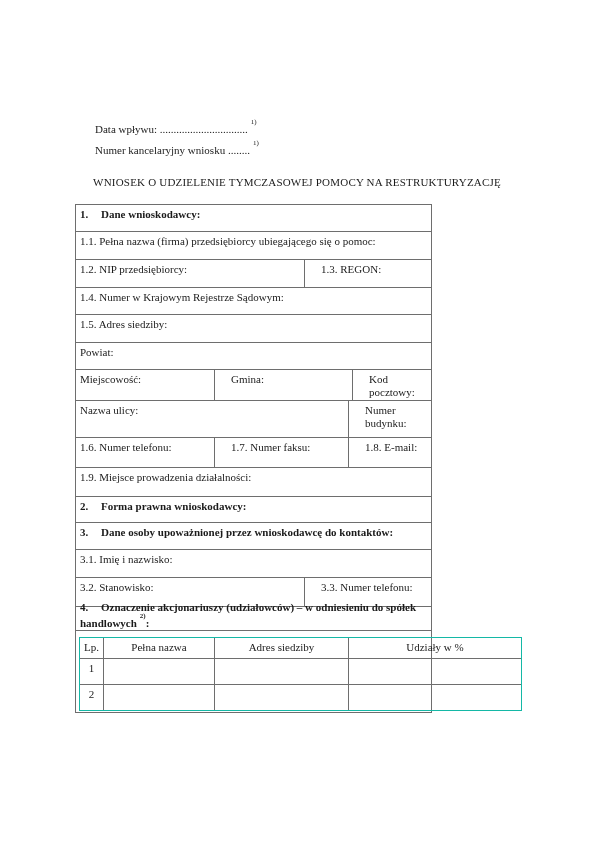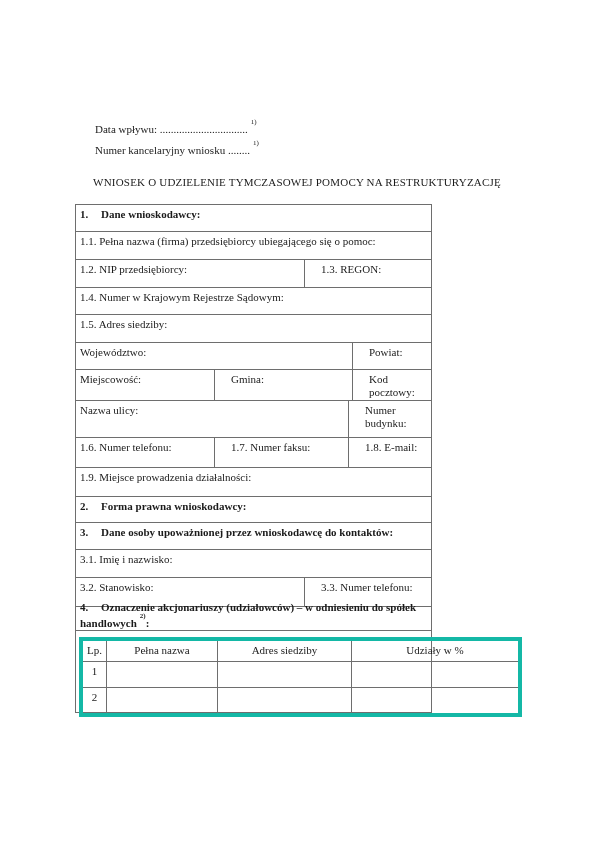--- a/index.html
+++ b/index.html
@@ -62,21 +62,21 @@
   .h29 { height: 29px; } .h30 { height: 30px; } .h31 { height: 31px; }
   .h37 { height: 37px; } .h24 { height: 24px; align-items: flex-end; } .h81 { height: 81px; }
   
   .w228 { flex: 0 0 228px; } .w276 { flex: 0 0 276px; }
   .w138 { flex: 0 0 138px; } .w134 { flex: 0 0 134px; }
   .w272 { flex: 0 0 272px; } .w89  { flex: 0 0 89px; }
   
   .subtable {
     width: 443px;
     margin: 6px 0 0 3px;
-    border: 4px solid #14b8a6;
+    border: 1px solid #14b8a6;
   }
   .subrow { display: flex; border-bottom: 1px solid #6e6e6e; }
   .subrow.last { border-bottom: none; }
   .subcell { padding: 3px 2px 0 2px; line-height: 13px; text-align: center; }
   .subcell + .subcell { border-left: 1px solid #6e6e6e; }
   .sh21 { height: 21px; } .sh26 { height: 26px; } .sh25 { height: 25px; }
   .cw23  { flex: 0 0 23px; }
   .cw111 { flex: 0 0 111px; }
   .cw134 { flex: 0 0 134px; }
 </style>
@@ -109,21 +109,20 @@
 
     <div class="row h27">
       <div class="cell grow">1.4. Numer w Krajowym Rejestrze Sądowym:</div>
     </div>
 
     <div class="row h28">
       <div class="cell grow">1.5. Adres siedziby:</div>
     </div>
 
     <div class="row h27">
-      <div class="cell w276">Województwo:</div>
       <div class="cell grow">Powiat:</div>
     </div>
 
     <div class="row h31">
       <div class="cell w138">Miejscowość:</div>
       <div class="cell w138">Gmina:</div>
       <div class="cell grow">Kod pocztowy:</div>
     </div>
 
     <div class="row h37">

